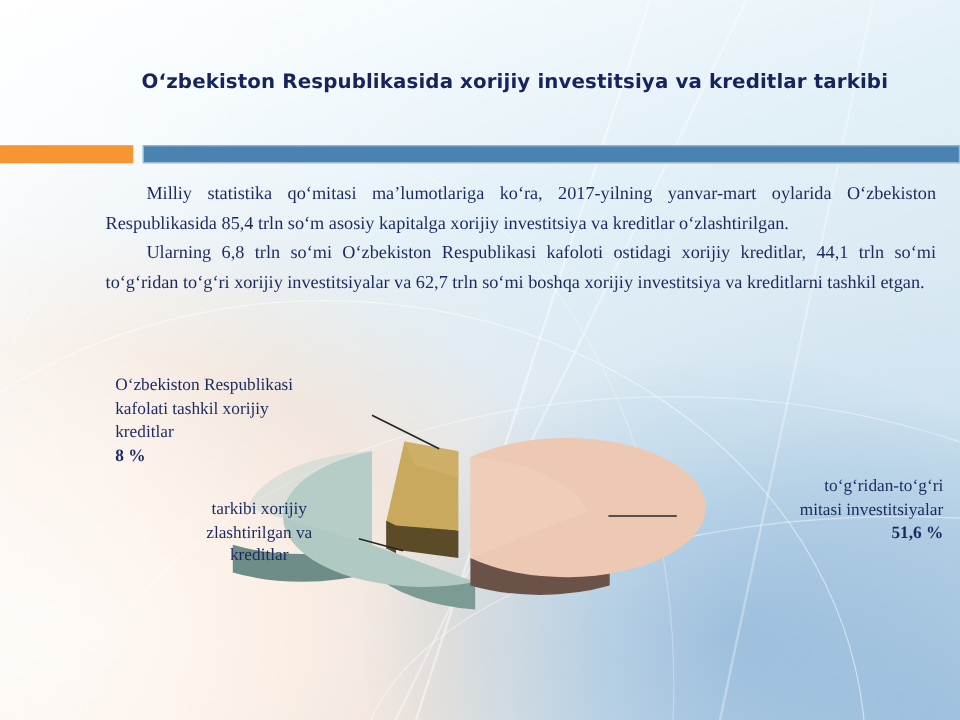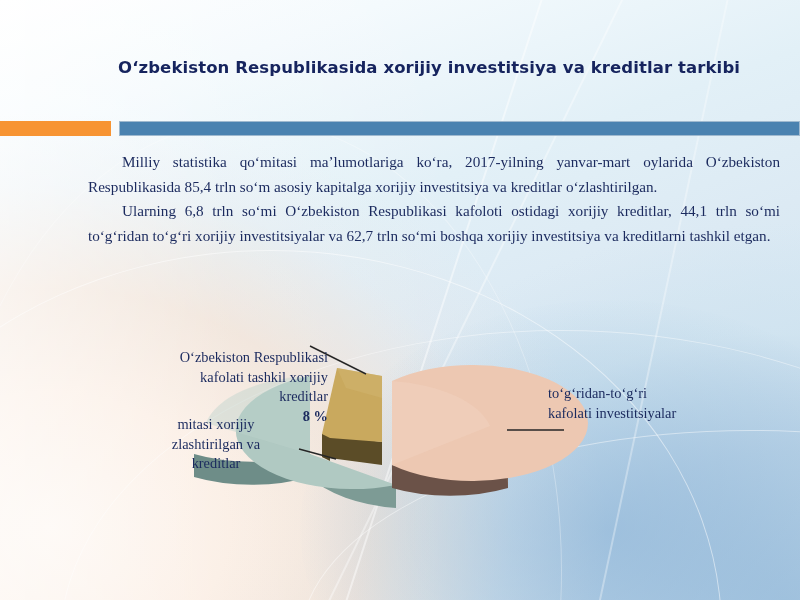--- a/index.html
+++ b/index.html
@@ -59,23 +59,23 @@
   }
   .body-text p{margin:0;text-indent:34px;}
 
   
   .chart-area{position:absolute;left:0;top:300px;width:800px;height:280px;}
   .pie-svg{position:absolute;left:170px;top:20px;}
 
   .lbl{position:absolute;color:#1b2a5e;font-size:14.4px;line-height:19.5px;}
   .lbl .pct{font-weight:bold;display:block;}
 
-  .lbl-kafolat{left:96px;top:12px;width:232px;text-align:right;margin-top:36px;}
+  .lbl-kafolat{left:96px;top:12px;width:232px;text-align:left;}
   .lbl-boshqa{left:118px;top:115px;width:196px;text-align:center;}
-  .lbl-togri{left:548px;top:84px;width:238px;text-align:left;}
+  .lbl-togri{left:548px;top:96px;width:238px;text-align:right;}
 </style>
 </head>
 <body>
 
 <div id="slide">
 
   <div class="bg-base"></div>
   <div class="bg-tint"></div>
   <div class="glow-br"></div>
   <div class="arc a1"></div>
@@ -133,24 +133,25 @@
     </svg>
 
     <div class="lbl lbl-kafolat">
       <span>O‘zbekiston Respublikasi</span><br>
       <span>kafolati tashkil xorijiy</span><br>
       <span>kreditlar</span>
       <span class="pct">8 %</span>
     </div>
 
     <div class="lbl lbl-boshqa">
-      <span>mitasi xorijiy</span><br>
+      <span>tarkibi xorijiy</span><br>
       <span>zlashtirilgan va</span><br>
       <span>kreditlar</span>
     </div>
 
     <div class="lbl lbl-togri">
       <span>to‘g‘ridan-to‘g‘ri</span><br>
-      <span>kafolati investitsiyalar</span>
+      <span>mitasi investitsiyalar</span>
+      <span class="pct">51,6 %</span>
     </div>
 
   </div>
 </div>
 
 </body></html>

